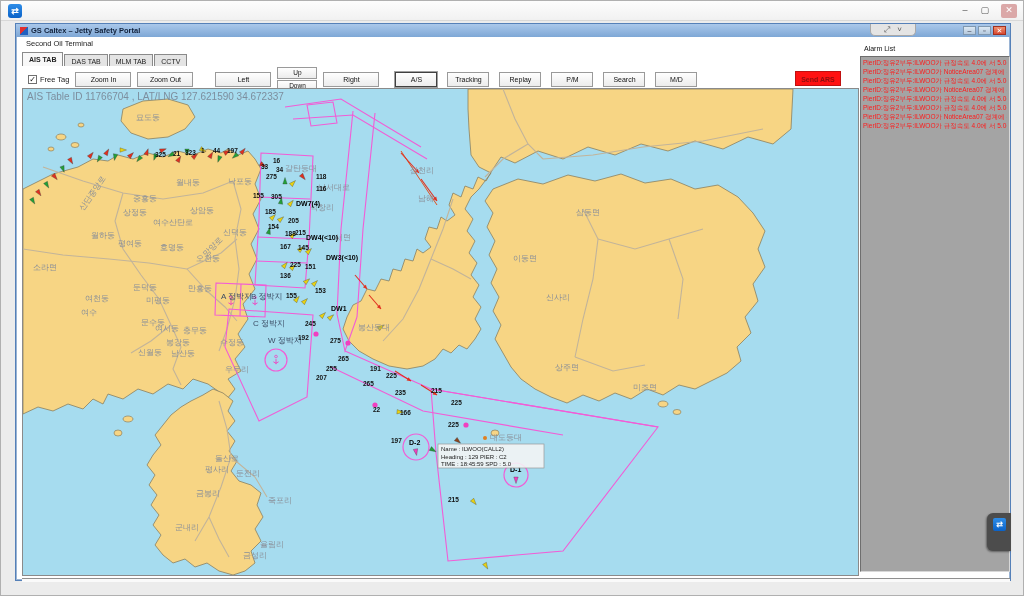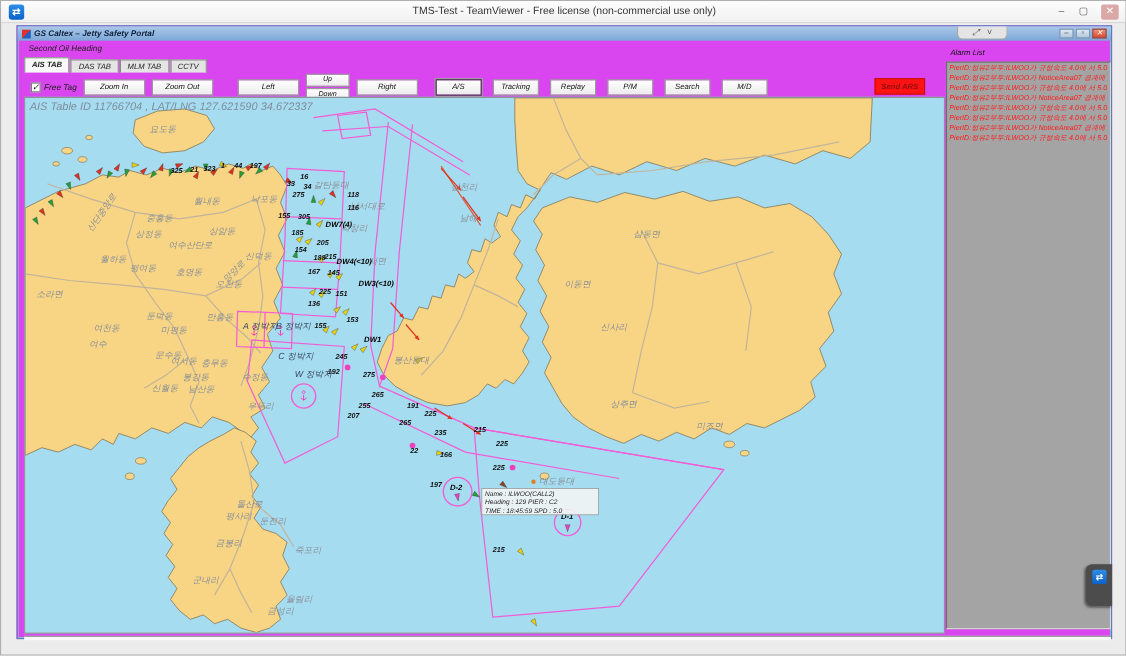--- a/index.html
+++ b/index.html
@@ -11,22 +11,22 @@
           background:linear-gradient(#fdfdfd,#f1f1f1);border-bottom:1px solid #d8d8d8;}
   .tv-logo{position:absolute;left:7px;top:3px;width:14px;height:14px;border-radius:3px;
            background:linear-gradient(#2e8de8,#0a62c8);color:#fff;font-size:9px;line-height:14px;
            text-align:center;font-weight:bold;}
   .tv-title{position:absolute;left:0;right:0;top:4px;text-align:center;font-size:9.5px;color:#333;}
   .winbtn{position:absolute;top:3px;width:16px;height:14px;font-size:9px;line-height:13px;
           text-align:center;color:#555;}
   .winbtn.min{right:52px;} .winbtn.max{right:32px;}
   .winbtn.close{right:8px;background:#dba8a8;color:#fff;border-radius:2px;}
   
-  .app{position:absolute;left:14px;top:22px;width:996px;height:558px;background:#d946ef;
-       border:1px solid #5580b8;box-shadow:0 0 0 1px #9ab4d4 inset;font-style:italic;}
+  .app{position:absolute;left:14px;top:22px;width:996px;height:558px;background:#ffffff;
+       border:1px solid #5580b8;box-shadow:0 0 0 1px #9ab4d4 inset;}
   .app-titlebar{position:absolute;left:0;top:0;width:100%;height:13px;
                 background:linear-gradient(#aac8ea,#7ea7d6);display:flex;align-items:center;}
   .app-icon{width:8px;height:8px;margin:0 3px 0 4px;background:linear-gradient(135deg,#e03030 50%,#2060c0 50%);}
   .app-title{font-size:7.5px;color:#10203a;font-weight:bold;white-space:nowrap;}
   .tv-tab{position:absolute;left:854px;top:0;width:46px;height:12px;background:#e4e4e4;
           border:1px solid #a8a8a8;border-top:none;border-radius:0 0 5px 5px;
           display:flex;justify-content:center;gap:7px;color:#555;font-size:8px;line-height:11px;}
   .appbtn{position:absolute;top:2px;width:13px;height:9px;font-size:7px;line-height:8px;text-align:center;
           background:linear-gradient(#dce8f4,#b4c8dc);border:1px solid #8098b0;color:#334;}
   .appbtn.b1{right:34px;} .appbtn.b2{right:19px;}
@@ -69,40 +69,39 @@
               background:linear-gradient(#2e8de8,#0a62c8);color:#fff;font-size:8px;line-height:13px;
               text-align:center;font-weight:bold;}
 </style>
 </head>
 <body>
 
 <div class="stage">
 
   <div class="tv-bar">
     <div class="tv-logo">⇄</div>
-    <div class="tv-title">TMS-Test - TeamViewer - Free license (non-commercial use only)</div>
     <div class="winbtn min">–</div>
     <div class="winbtn max">▢</div>
     <div class="winbtn close">✕</div>
   </div>
 
   <div class="app">
     <div class="app-titlebar">
       <div class="app-icon"></div>
       <div class="app-title">GS Caltex – Jetty Safety Portal</div>
       <div class="tv-tab">
         <span>⤢</span>
         <span>˅</span>
       </div>
       <div class="appbtn b1">–</div>
       <div class="appbtn b2">▫</div>
       <div class="appbtn b3">✕</div>
     </div>
 
-    <div class="menubar">Second  Oil  Heading</div>
+    <div class="menubar">Second  Oil  Terminal</div>
 
     <div class="tabstrip">
       <div class="tab active">AIS TAB</div>
       <div class="tab">DAS TAB</div>
       <div class="tab">MLM TAB</div>
       <div class="tab">CCTV</div>
     </div>
 
     <div class="toolbar">
       <div class="cbwrap">

